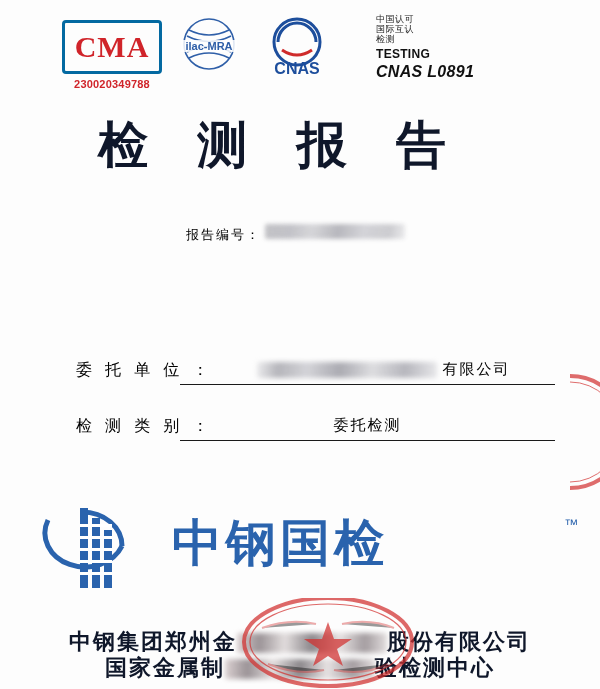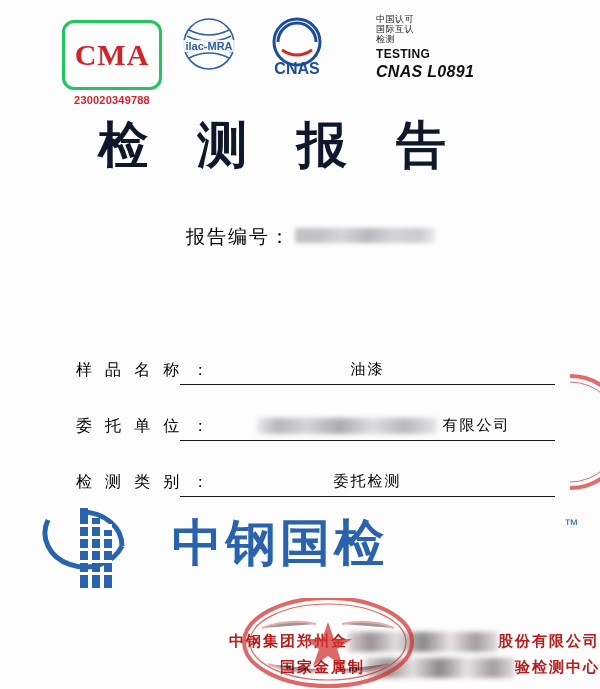--- a/index.html
+++ b/index.html
@@ -33,27 +33,27 @@
 
   
   .cma {
     position: absolute;
     left: 62px;
     top: 12px;
     width: 100px;
     text-align: center;
   }
   .cma-box {
-    border: 3px solid #22c55e;
-    border-radius: 12px;
+    border: 3px solid #0369a1;
+    border-radius: 4px;
     height: 40px;
     display: flex;
     align-items: center;
     justify-content: center;
-    padding: 12px 4px;
+    padding: 4px 4px;
   }
   .cma-text {
     font-family: "Liberation Serif", serif;
     font-weight: bold;
     font-size: 30px;
     color: #d0242a;
     letter-spacing: 1px;
     line-height: 1;
   }
   .cma-num {
@@ -130,21 +130,21 @@
     text-indent: 16px;
   }
 
   
   .report-no {
     position: absolute;
     top: 224px;
     left: 186px;
     display: flex;
     align-items: baseline;
-    font-size: 19px;
+    font-size: 13px;
     color: #000;
     text-align: right;
   }
   .report-no-label {
     letter-spacing: 2px;
     font-family: "DejaVu Serif", serif;
   }
   .redacted {
     display: inline-block;
     height: 15px;
@@ -276,27 +276,26 @@
   .footer {
     position: absolute;
     left: 0;
     top: 628px;
     width: 600px;
     text-align: center;
   }
   .footer-line {
     font-family: "DejaVu Serif", serif;
     font-weight: bold;
-    font-size: 15px;
+    font-size: 22px;
     letter-spacing: 2px;
-    color: #b91c1c;
+    color: #0f172a;
     line-height: 26px;
     position: relative;
     white-space: nowrap;
-    text-align: right;
   }
   .footer-blur {
     display: inline-block;
     vertical-align: middle;
     height: 20px;
     width: 150px;
     border-radius: 2px;
     background: linear-gradient(92deg,
         rgba(190,170,170,0.5) 0%,
         rgba(120,110,115,0.75) 15%,
@@ -375,25 +374,20 @@
 
   <div class="doc-title">检 测 报 告</div>
 
   <div class="report-no">
     <span class="report-no-label">报告编号：</span>
     <span class="redacted"></span>
   </div>
 
   <div class="fields">
 
-    <div class="field-row">
-      <span class="field-label">样 品 名 称 ：</span>
-      <span class="field-value">油漆</span>
-      <span class="field-line"></span>
-    </div>
 
     <div class="field-row">
       <span class="field-label">委 托 单 位 ：</span>
       <span class="field-value with-blur">
         <span class="blur-inline"></span><span class="blur-tail">有限公司</span>
       </span>
       <span class="field-line"></span>
     </div>
 
     <div class="field-row">

